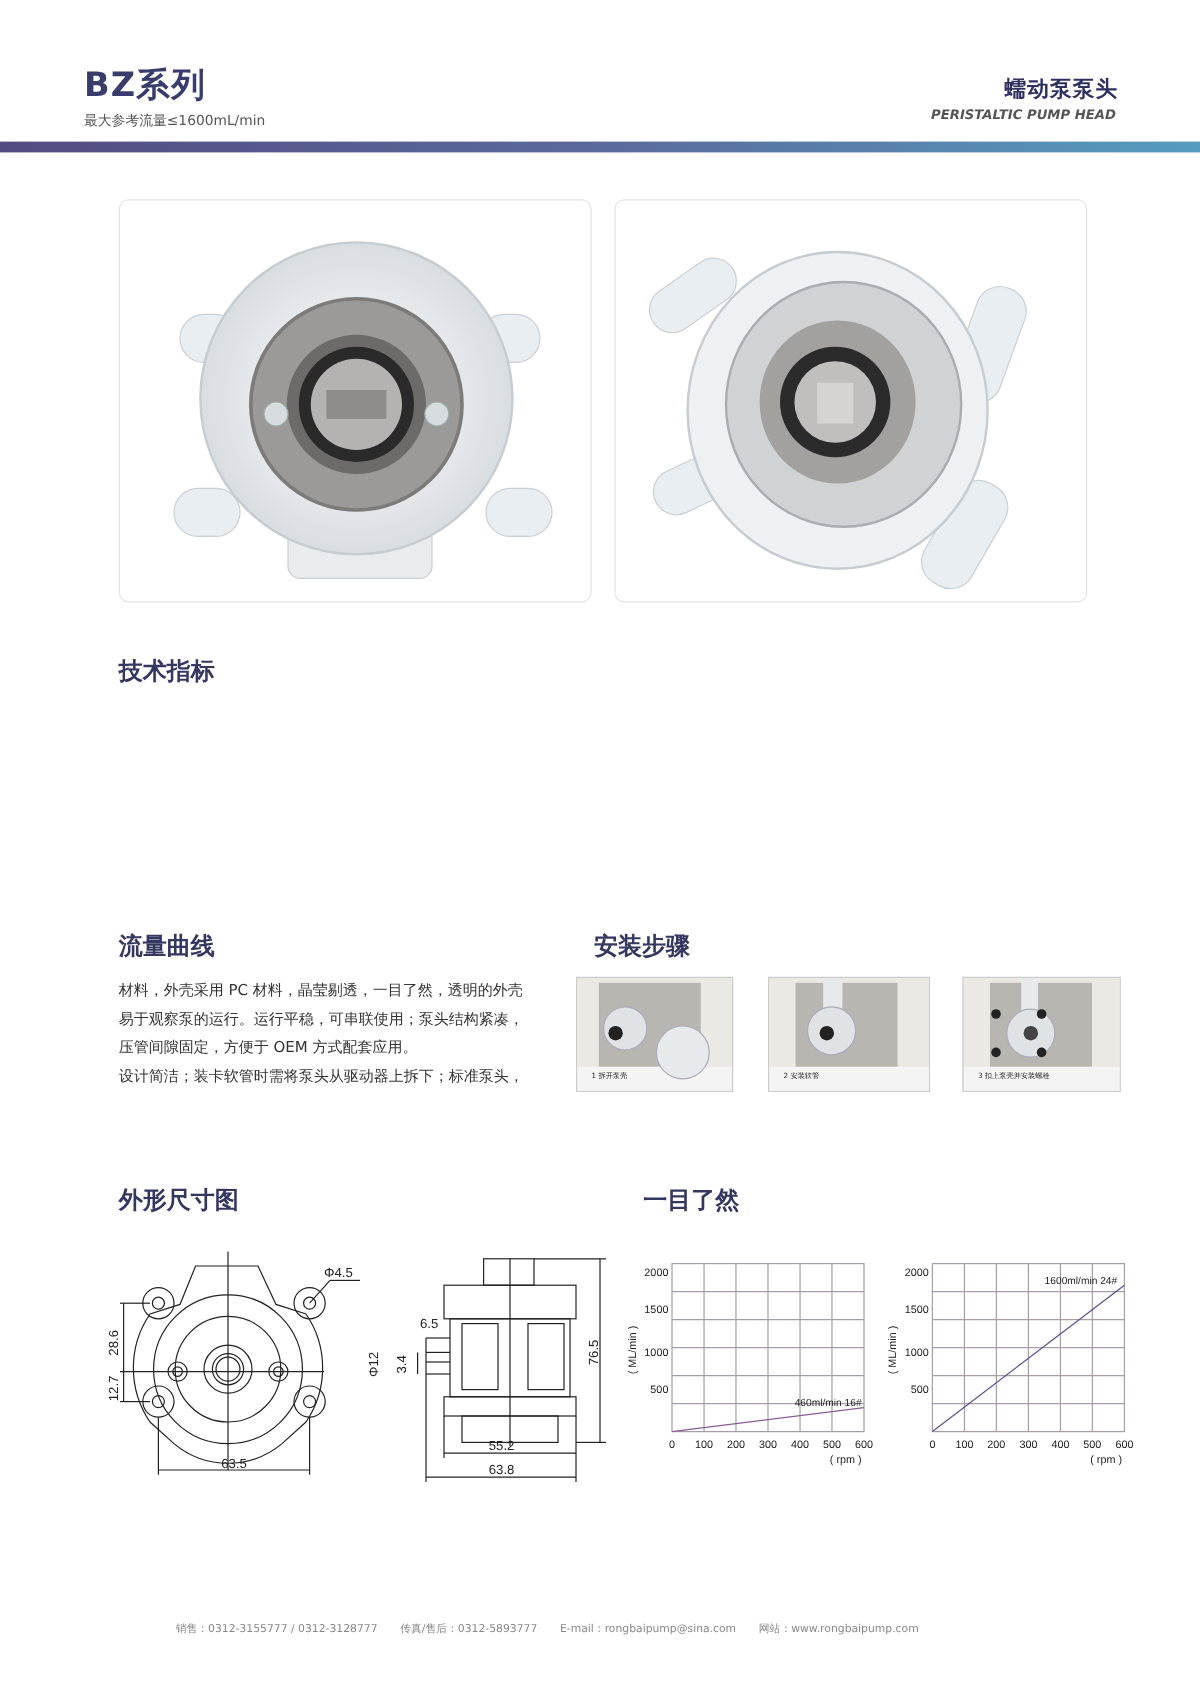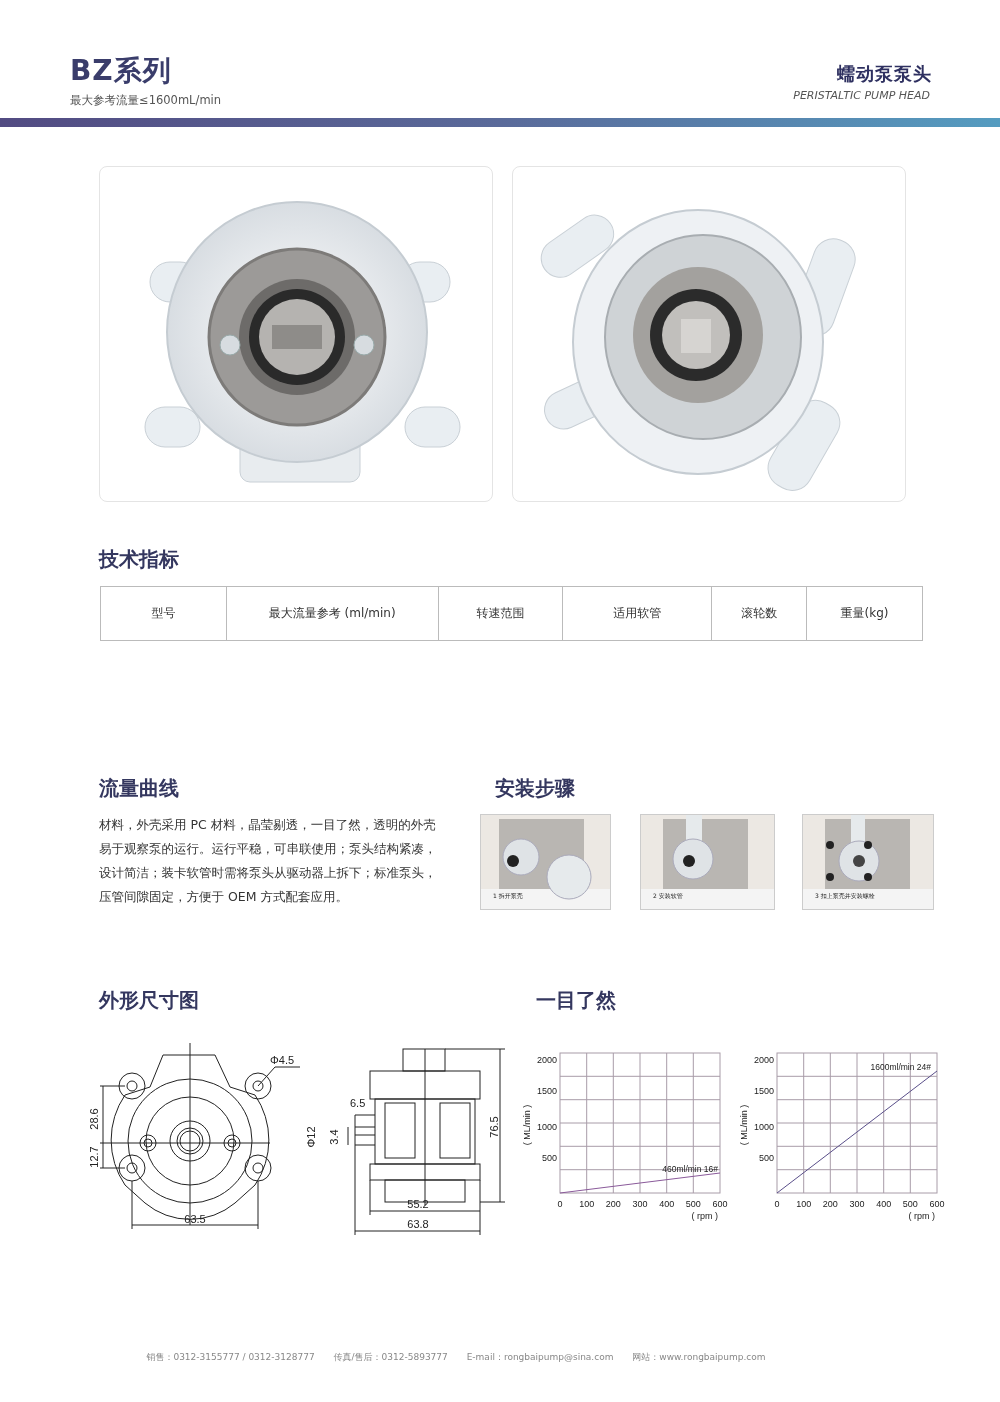--- a/index.html
+++ b/index.html
@@ -1,21 +1,21 @@
 <!DOCTYPE html>
 <html><head>
 <meta charset="utf-8">
 <style>
   * { margin:0; padding:0; box-sizing:border-box; }
   body { width:1000px; height:1402px; background:#fff; font-family:"DejaVu Sans","Liberation Sans",sans-serif; color:#333; position:relative; overflow:hidden; }
   .abs { position:absolute; }
   .title-main { left:70px; top:52px; font-size:28px; font-weight:bold; color:#3a3d6b; letter-spacing:1px; }
   .title-sub { left:70px; top:93px; font-size:11.5px; color:#555; }
   .title-right { right:68px; top:62px; font-size:18px; color:#2e3060; font-weight:bold; letter-spacing:1px; }
-  .title-right-en { right:70px; top:89px; font-size:11px; color:#555; font-style:italic; }
+  .title-right-en { right:70px; top:89px; font-size:11px; color:#555; font-style:italic;font-weight:bold; }
   .band { left:0; top:118px; width:1000px; height:9px; background:linear-gradient(90deg,#524b82 0%,#5a6a9a 50%,#559cc0 100%); }
   .photo-card { border:1px solid #e4e4e4; border-radius:8px; background:#fff; overflow:hidden; }
   .section-h { font-size:20px; font-weight:bold; color:#34375f; }
   table.spec { border-collapse:collapse; font-size:12px; color:#333; }
   table.spec td, table.spec th { border:1px solid #bbb; text-align:center; font-weight:normal; }
   table.spec th { height:54px; }
   table.spec td { height:42px; }
   .feature-text { font-size:12.5px; line-height:24px; color:#333; }
   .step { border:1px solid #ccc; background:#eeeae6; overflow:hidden; }
   .step-cap { position:absolute; left:12px; bottom:8px; font-size:6px; color:#222; }
@@ -74,37 +74,29 @@
 <table class="abs spec" style="left:100px;top:586px;width:823px;">
   <colgroup>
       <col style="width:126px">
       <col style="width:212px">
       <col style="width:125px">
       <col style="width:149px">
       <col style="width:95px">
       <col style="width:116px">
     </colgroup>
   <tbody>
-      <tr>
-    <th>型号</th>
-    <th>最大流量参考 (ml/min)</th>
-    <th>转速范围</th>
-    <th>适用软管</th>
-    <th>滚轮数</th>
-    <th>重量(kg)</th>
-  </tr>
 </tbody>
   </table>
 
 <div class="abs section-h" style="left:99px;top:775px;">流量曲线</div>
 <div class="abs feature-text" style="left:99px;top:813px;width:360px;">
   <div>材料，外壳采用 PC 材料，晶莹剔透，一目了然，透明的外壳</div>
   <div>易于观察泵的运行。运行平稳，可串联使用；泵头结构紧凑，</div>
+  <div>压管间隙固定，方便于 OEM 方式配套应用。</div>
   <div>设计简洁；装卡软管时需将泵头从驱动器上拆下；标准泵头，</div>
-  <div>压管间隙固定，方便于 OEM 方式配套应用。</div>
 </div>
 
 <div class="abs section-h" style="left:480px;top:775px;margin-left:15px;">安装步骤</div>
 <div class="abs step" style="left:480px;top:814px;width:131px;height:96px;">
   <svg width="131" height="96">
     <rect x="0" y="0" width="131" height="96" fill="#ece8e3"></rect>
     <rect x="18" y="4" width="85" height="70" fill="#b9b6b2"></rect>
     <rect x="0" y="74" width="131" height="22" fill="#f4f4f4"></rect>
     <circle cx="40" cy="42" r="18" fill="#dfe3e6" stroke="#aab"></circle>
     <circle cx="32" cy="46" r="6" fill="#222"></circle>

